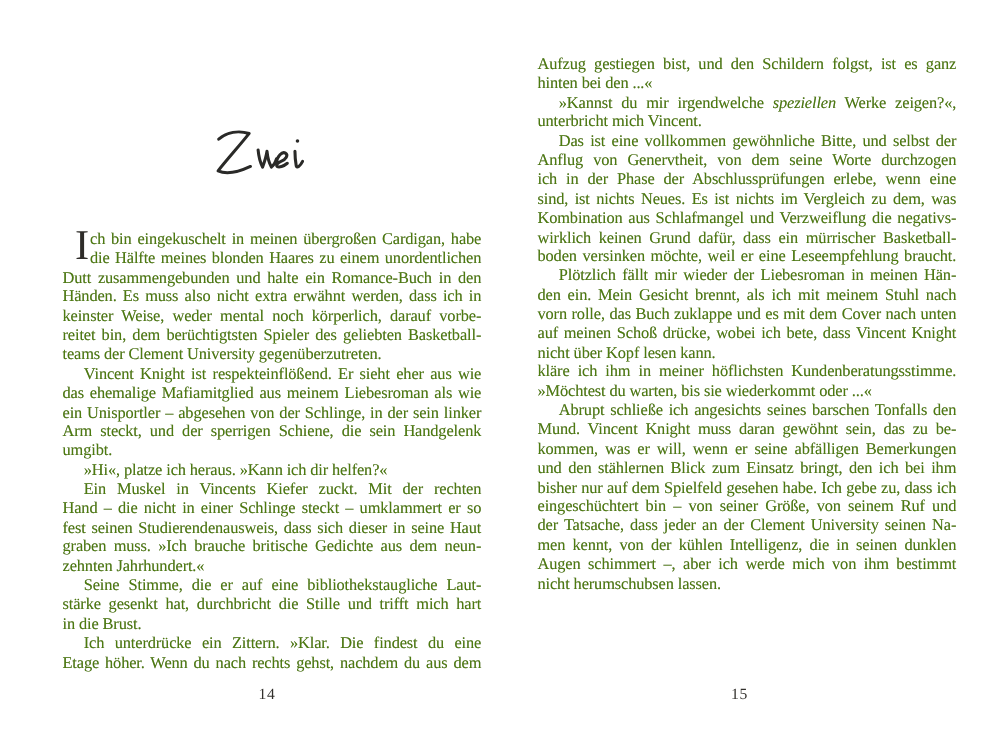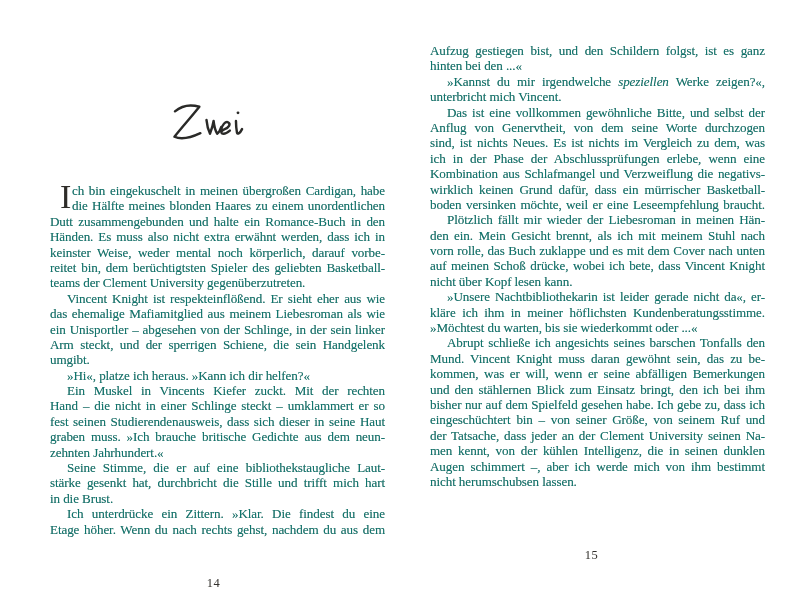--- a/index.html
+++ b/index.html
@@ -32,21 +32,21 @@
   .textcol.left-col { left: 50px; top: 183px; }
   .textcol.right-col { left: 430px; top: 43px; }
   .line {
     height: 15.4px;
     line-height: 15.4px;
     font-size: 13.1px;
     letter-spacing: -0.1px;
     white-space: nowrap;
     text-align: justify;
     text-align-last: justify;
-    color: #0f766e;
+    color: #4d7c0f;
     text-shadow: 0 0 0.5px rgba(60,56,50,0.45);
   }
   .line.last { text-align-last: left; }
   .line.indent { padding-left: 17px; }
   .line.pad { padding-left: 22px; }
   .line em { font-style: italic; }
   .dropcap {
     position: absolute;
     left: 60px; top: 181px;
     font-size: 34px;
@@ -55,21 +55,21 @@
   }
   .pagenum {
     position: absolute;
     top: 548px;
     width: 335px;
     text-align: center;
     font-size: 12.5px;
     letter-spacing: 0.5px;
     color: #32302c;
   }
-  .pagenum.left-num { left: 46px; margin-top: 28px; }
+  .pagenum.left-num { left: 46px; }
   .pagenum.right-num { left: 424px; }
 </style>
 </head>
 <body>
 
 <div>
 
   <section class="page">
     <svg class="chapter-title" viewBox="0 0 90 60" role="img" aria-label="Zwei">
       <path d="M12.5 19 C19 13.5 28 12 36.5 14.5 C29 24 19 35 12 44 C19.5 47.5 29 44.5 37.5 40.5"></path>
@@ -111,31 +111,30 @@
   </section>
 
   <section class="page">
     <div class="textcol right-col">
         <div class="line">Aufzug gestiegen bist, und den Schildern folgst, ist es ganz</div>
         <div class="line last">hinten bei den ...«</div>
         <div class="line indent">»Kannst du mir irgendwelche <em>speziellen</em> Werke zeigen?«,</div>
         <div class="line last">unterbricht mich Vincent.</div>
         <div class="line indent">Das ist eine vollkommen gewöhnliche Bitte, und selbst der</div>
         <div class="line">Anflug von Genervtheit, von dem seine Worte durchzogen</div>
+        <div class="line">ich in der Phase der Abschlussprüfungen erlebe, wenn eine</div>
         <div class="line">sind, ist nichts Neues. Es ist nichts im Vergleich zu dem, was</div>
-        <div class="line">ich in der Phase der Abschlussprüfungen erlebe, wenn eine</div>
         <div class="line">Kombination aus Schlafmangel und Verzweiflung die negativs-</div>
         <div class="line">wirklich keinen Grund dafür, dass ein mürrischer Basketball-</div>
         <div class="line">boden versinken möchte, weil er eine Leseempfehlung braucht.</div>
         <div class="line indent">Plötzlich fällt mir wieder der Liebesroman in meinen Hän-</div>
         <div class="line">den ein. Mein Gesicht brennt, als ich mit meinem Stuhl nach</div>
         <div class="line">vorn rolle, das Buch zuklappe und es mit dem Cover nach unten</div>
         <div class="line">auf meinen Schoß drücke, wobei ich bete, dass Vincent Knight</div>
         <div class="line last">nicht über Kopf lesen kann.</div>
-        <div class="line indent">»Unsere Nachtbibliothekarin ist leider gerade nicht da«, er-</div>
         <div class="line">kläre ich ihm in meiner höflichsten Kundenberatungsstimme.</div>
         <div class="line last">»Möchtest du warten, bis sie wiederkommt oder ...«</div>
         <div class="line indent">Abrupt schließe ich angesichts seines barschen Tonfalls den</div>
         <div class="line">Mund. Vincent Knight muss daran gewöhnt sein, das zu be-</div>
         <div class="line">kommen, was er will, wenn er seine abfälligen Bemerkungen</div>
         <div class="line">und den stählernen Blick zum Einsatz bringt, den ich bei ihm</div>
         <div class="line">bisher nur auf dem Spielfeld gesehen habe. Ich gebe zu, dass ich</div>
         <div class="line">eingeschüchtert bin – von seiner Größe, von seinem Ruf und</div>
         <div class="line">der Tatsache, dass jeder an der Clement University seinen Na-</div>
         <div class="line">men kennt, von der kühlen Intelligenz, die in seinen dunklen</div>

